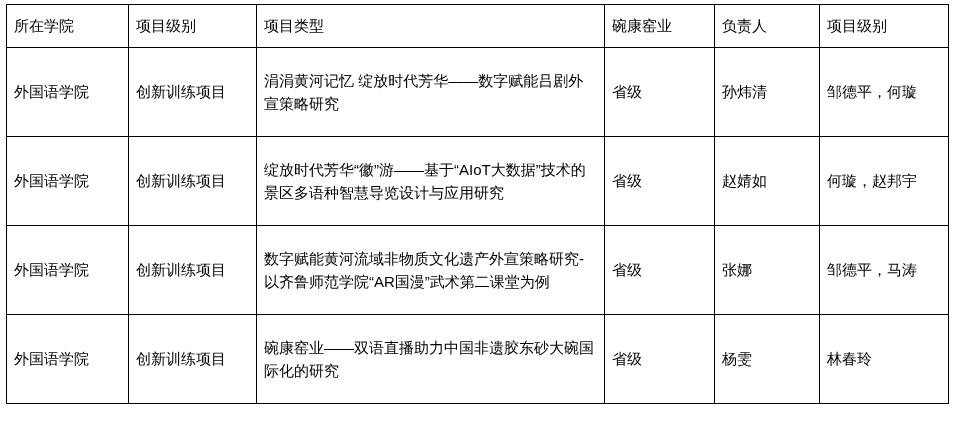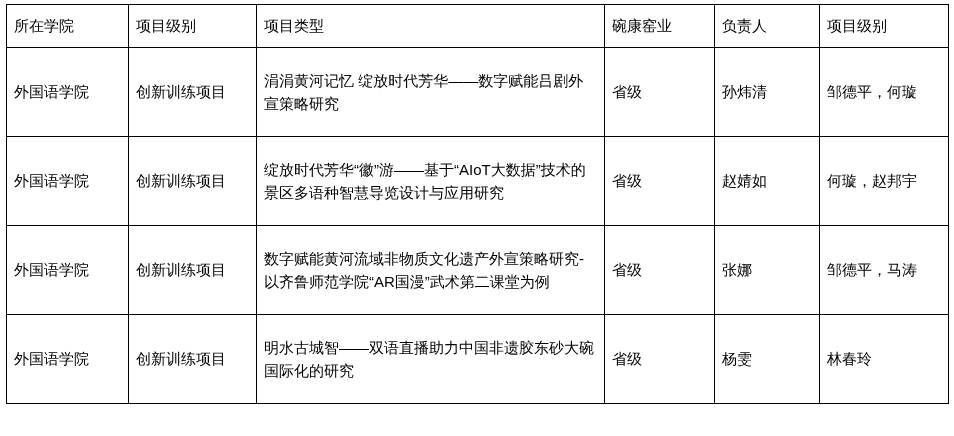--- a/index.html
+++ b/index.html
@@ -103,20 +103,20 @@
         <td>外国语学院</td>
         <td>创新训练项目</td>
         <td class="cell-just">数字赋能黄河流域非物质文化遗产外宣策略研究-以齐鲁师范学院“AR国漫”武术第二课堂为例</td>
         <td>省级</td>
         <td class="cell-center">张娜</td>
         <td class="cell-just">邹德平，马涛</td>
       </tr>
       <tr class="body-row">
         <td>外国语学院</td>
         <td>创新训练项目</td>
-        <td class="cell-just">明水古城智——双语直播助力中国非遗胶东砂大碗国际化的研究</td>
+        <td class="cell-just">碗康窑业——双语直播助力中国非遗胶东砂大碗国际化的研究</td>
         <td>省级</td>
         <td class="cell-center">杨雯</td>
         <td class="cell-center">林春玲</td>
       </tr>
     </tbody>
   </table>
 </div>
 
 </body></html>

